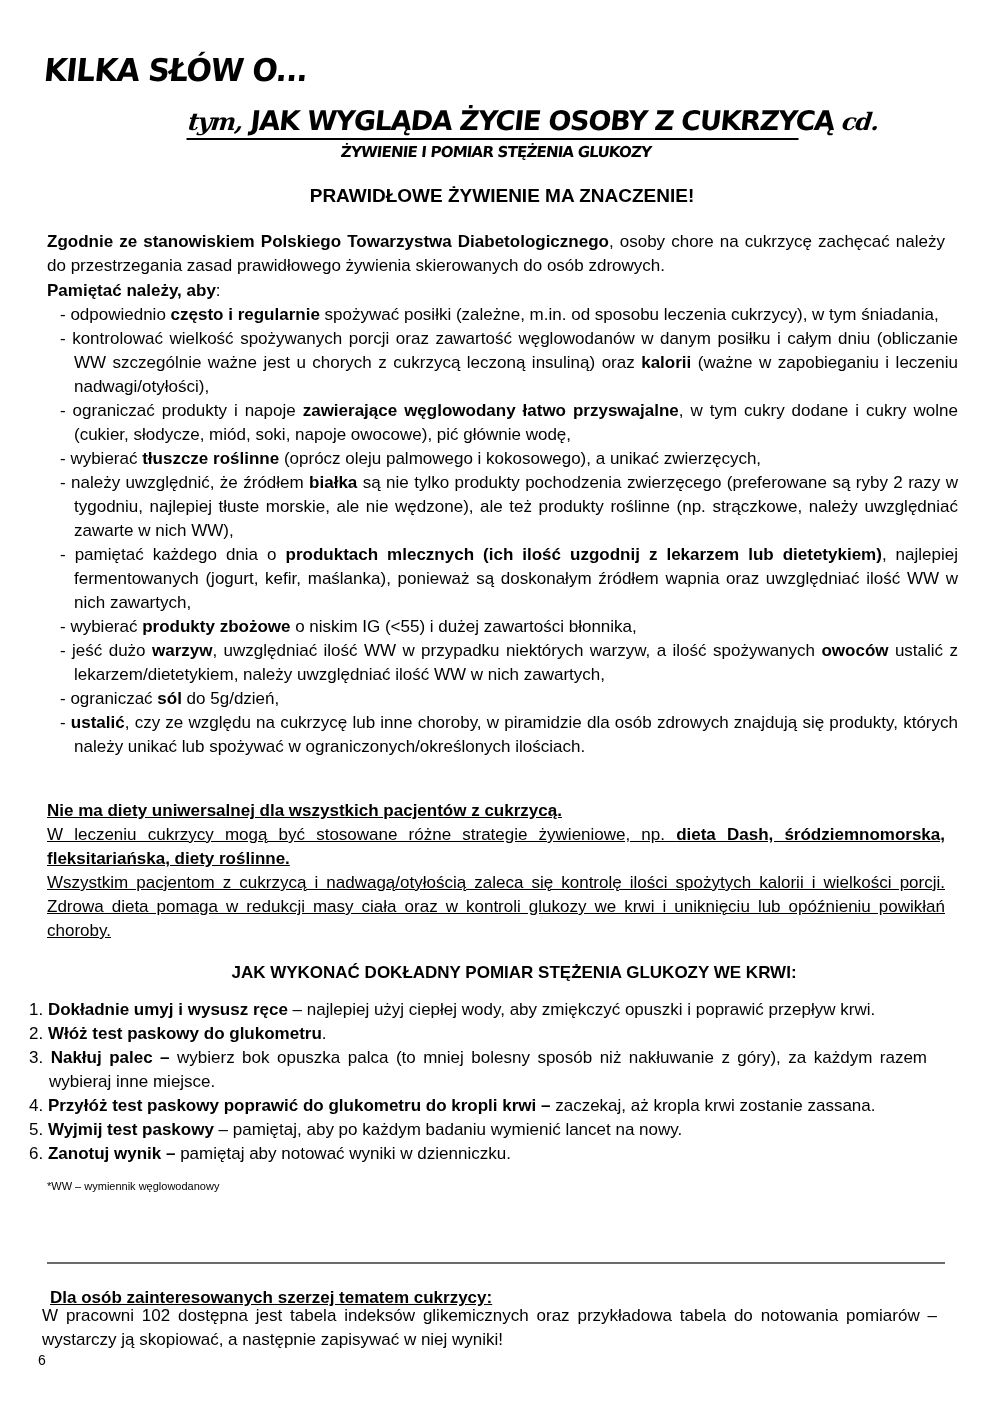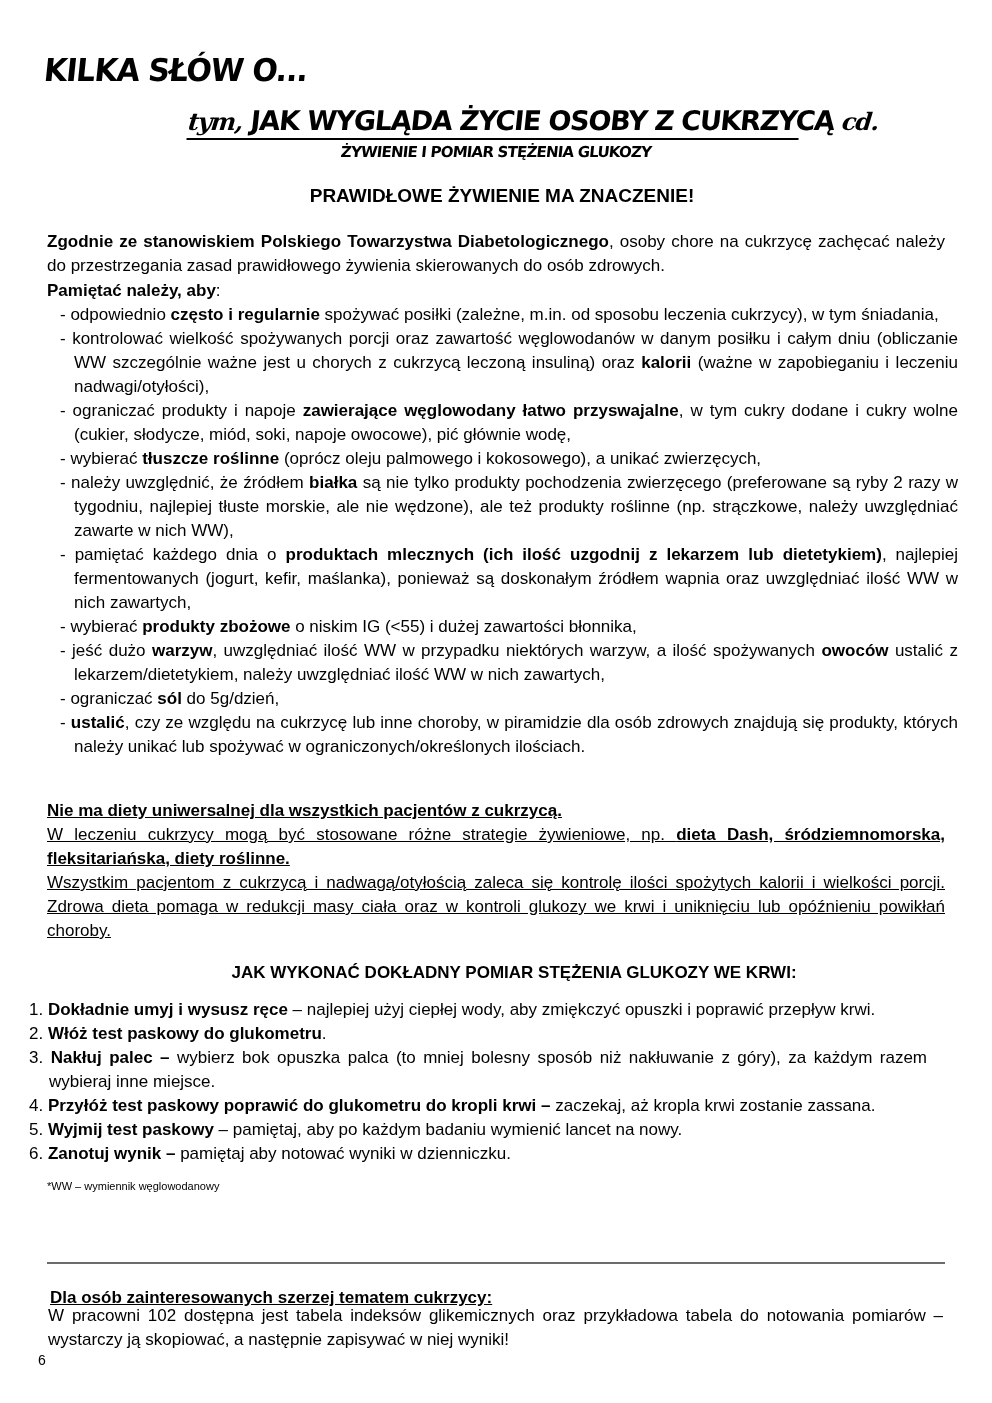--- a/index.html
+++ b/index.html
@@ -31,21 +31,21 @@
   .bullets { position: absolute; left: 60px; top: 303px; width: 898px; font-size: 17px; line-height: 24px; }
   .bullet { display: block; padding-left: 14px; text-indent: -14px; text-align: justify; }
 
   .diet { top: 799px; text-decoration: underline; }
   .steps { position: absolute; left: 29px; top: 998px; width: 898px; font-size: 17px; line-height: 24px; }
   .step { display: block; padding-left: 20px; text-indent: -20px; text-align: justify; }
 
   .footnote { position: absolute; left: 47px; top: 1180px; font-size: 11px; }
   .rule { position: absolute; left: 47px; width: 898px; top: 1262px; height: 2px; background: #6b6b6b; }
   .more-head { position: absolute; left: 50px; top: 1272px; font-size: 17px; font-weight: bold; text-decoration: underline; margin-top: 16px; }
-  .more-body { position: absolute; left: 48px; top: 1304px; width: 895px; font-size: 17px; line-height: 24px; }
+  .more-body { position: absolute; left: 42px; top: 1304px; width: 895px; font-size: 17px; line-height: 24px; }
   .page-num { position: absolute; left: 38px; top: 1352px; font-size: 14px; }
   b { font-weight: bold; }
 </style>
 </head>
 <body>
 
 <div class="page">
 
   <div class="kicker">KILKA SŁÓW O...</div>
 

